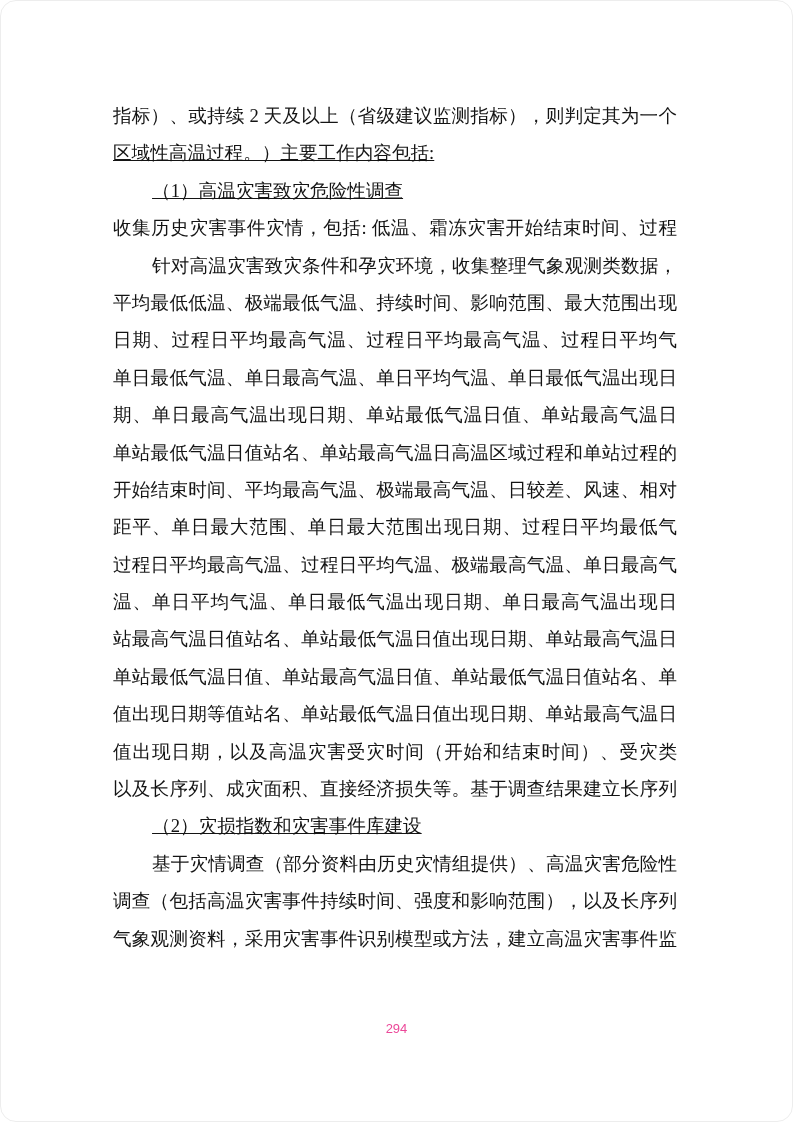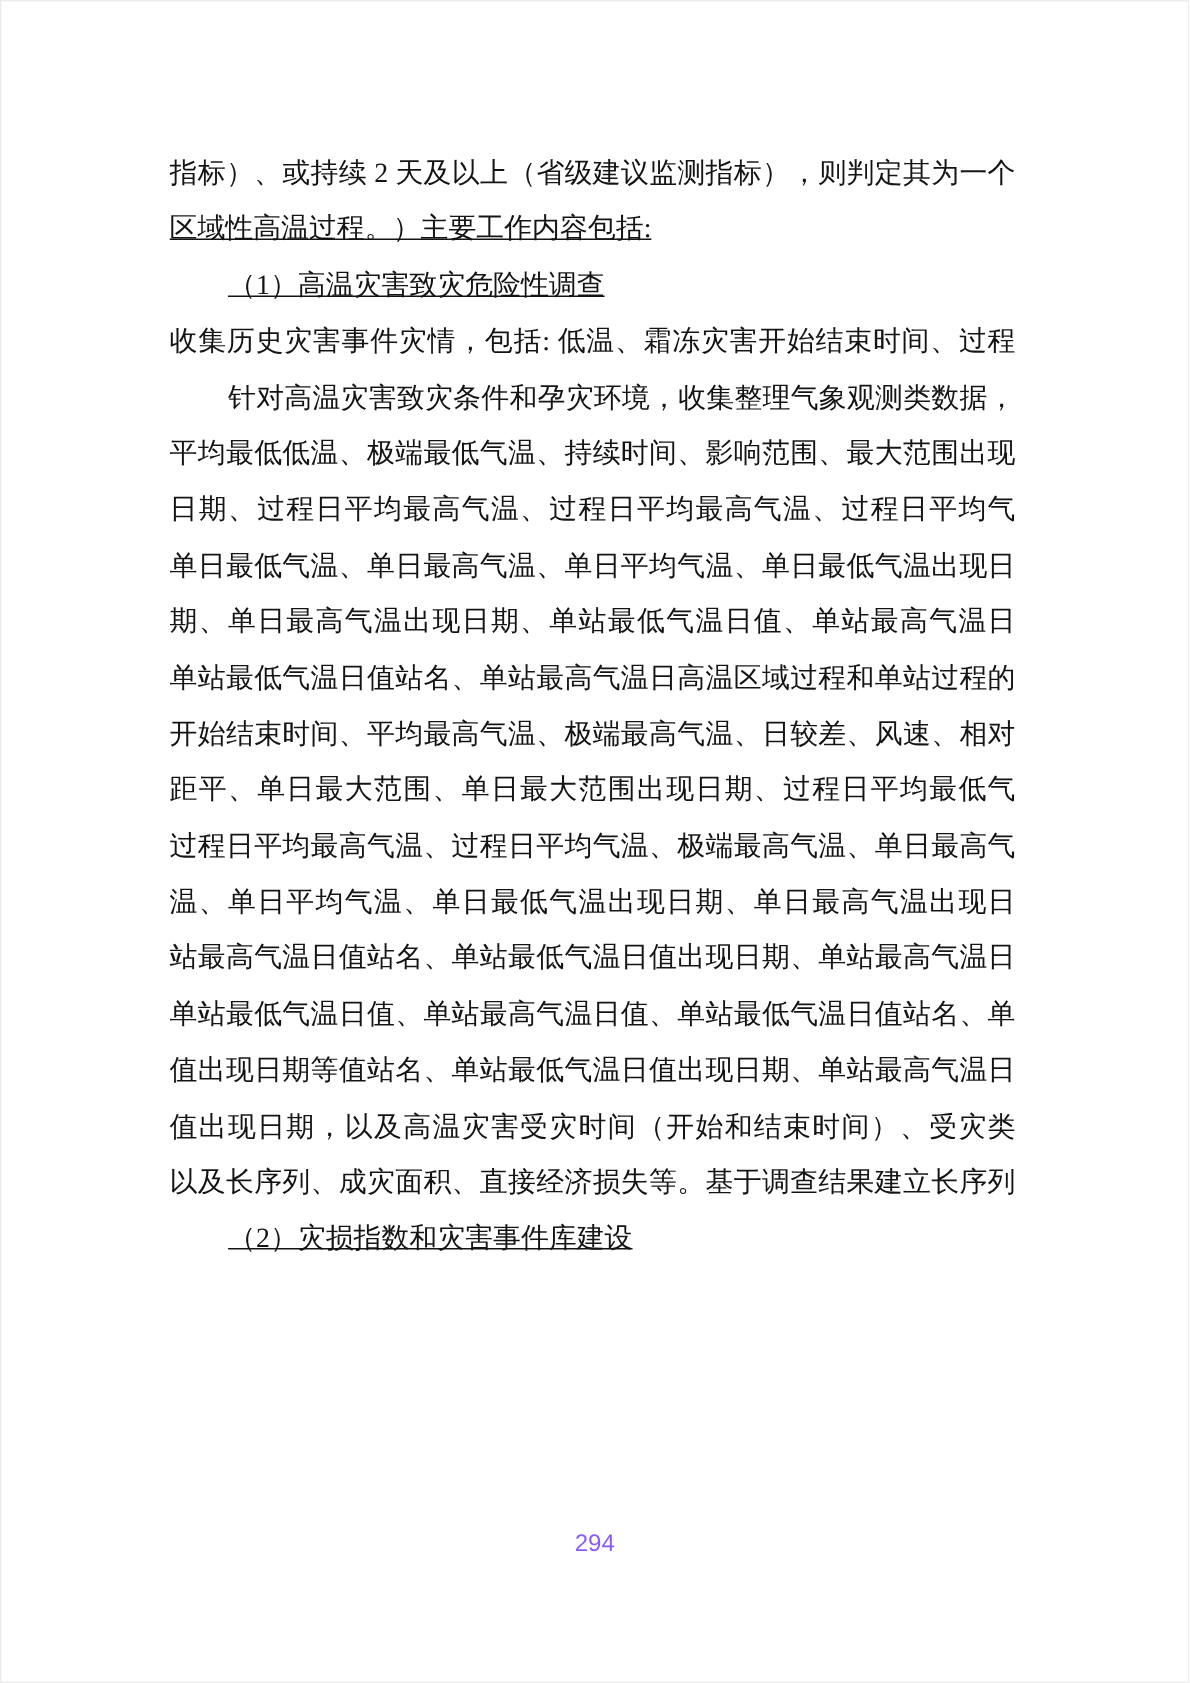--- a/index.html
+++ b/index.html
@@ -7,21 +7,21 @@
     padding: 0;
     background: #ffffff;
   }
   .page {
     position: relative;
     width: 793px;
     height: 1122px;
     background: #ffffff;
     box-sizing: border-box;
     border: 1px solid #ededed;
-    border-radius: 0;
+    border-radius: 16px;
     overflow: hidden;
     font-family: "Liberation Serif", "DejaVu Serif", serif;
     color: #141414;
   }
   .text-body {
     position: absolute;
     left: 112px;
     top: 96px;
     width: 564px;
     font-size: 18.6px;
@@ -44,22 +44,22 @@
   .line.indent {
     padding-left: 2.1em;
   }
   .page-number {
     position: absolute;
     left: 0;
     right: 0;
     top: 1020px;
     text-align: center;
     font-family: "Liberation Sans", "DejaVu Sans", sans-serif;
-    font-size: 16px;
-    color: #8b5cf6;
+    font-size: 13px;
+    color: #ec4899;
   }
 </style>
 </head>
 <body>
 
 <div class="page">
   <div class="text-body">
       <div class="para">
         <div class="line">指标）、或持续 2 天及以上（省级建议监测指标），则判定其为一个</div>
         <div class="line natural">区域性高温过程。）主要工作内容包括:</div>
@@ -81,15 +81,20 @@
         <div class="line">温、单日平均气温、单日最低气温出现日期、单日最高气温出现日期、</div>
         <div class="line">站最高气温日值站名、单站最低气温日值出现日期、单站最高气温日</div>
         <div class="line">单站最低气温日值、单站最高气温日值、单站最低气温日值站名、单</div>
         <div class="line">值出现日期等值站名、单站最低气温日值出现日期、单站最高气温日</div>
         <div class="line">值出现日期，以及高温灾害受灾时间（开始和结束时间）、受灾类型、</div>
         <div class="line">以及长序列、成灾面积、直接经济损失等。基于调查结果建立长序列高</div>
       </div>
       <div class="para">
         <div class="line natural indent">（2）灾损指数和灾害事件库建设</div>
       </div>
+      <div class="para">
+        <div class="line indent">基于灾情调查（部分资料由历史灾情组提供）、高温灾害危险性</div>
+        <div class="line">调查（包括高温灾害事件持续时间、强度和影响范围），以及长序列</div>
+        <div class="line">气象观测资料，采用灾害事件识别模型或方法，建立高温灾害事件监</div>
+      </div>
     </div>
   <div class="page-number">294</div>
 </div>
 
 </body></html>

